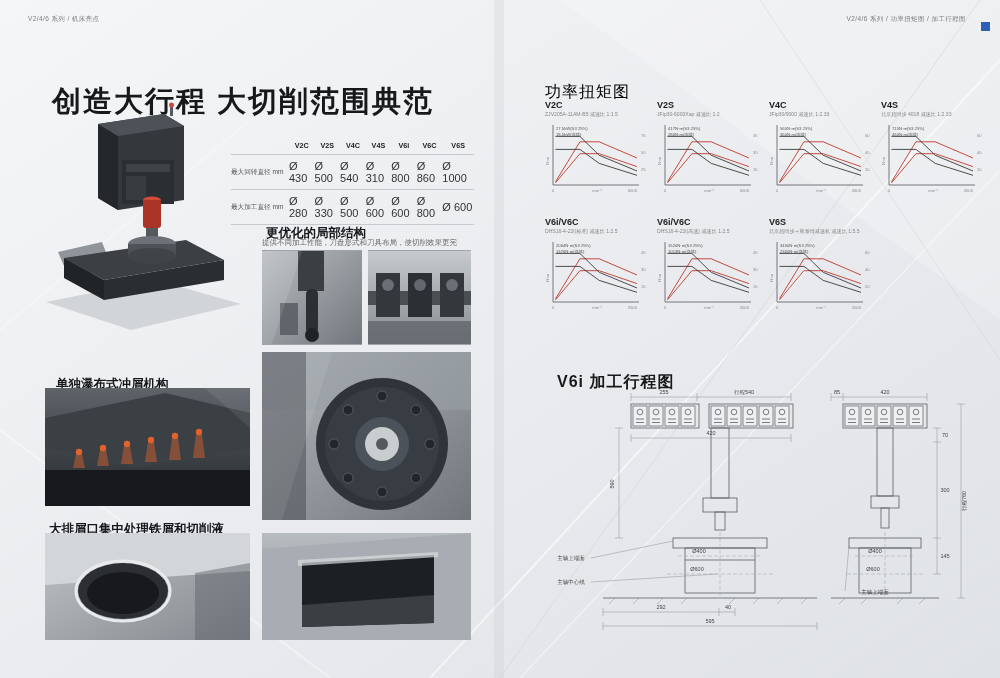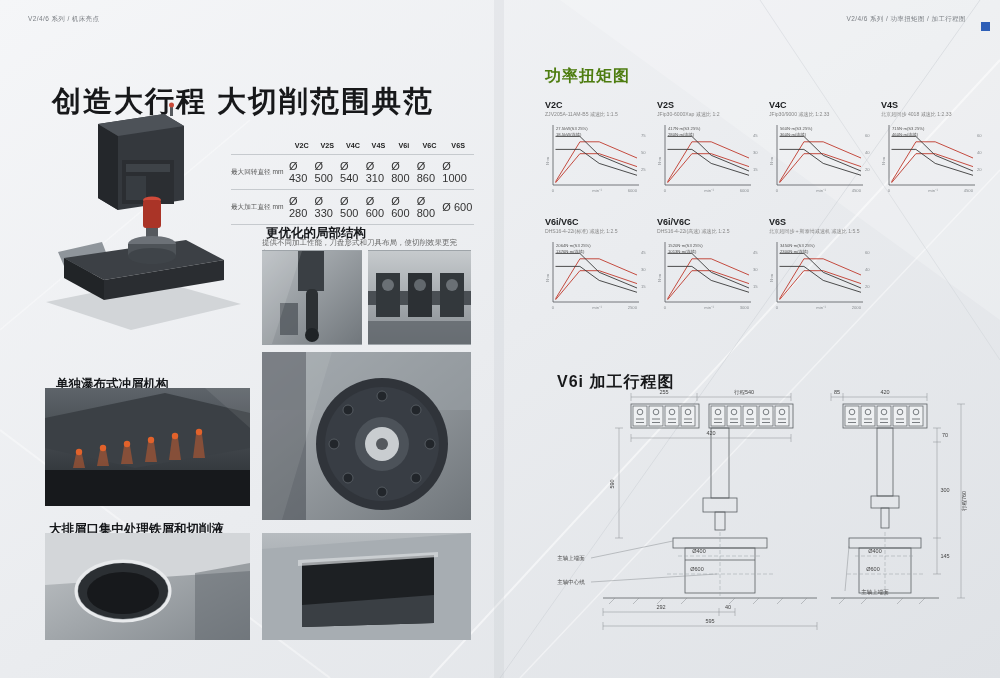--- a/index.html
+++ b/index.html
@@ -33,21 +33,21 @@
 
   .photo{position:absolute;overflow:hidden;background:#9ea4a9;}
   .photo svg{display:block;width:100%;height:100%;}
   .photo-a{left:262px;top:250px;width:100px;height:95px;}
   .photo-b{left:368px;top:250px;width:103px;height:95px;}
   .photo-c{left:45px;top:388px;width:205px;height:118px;}
   .photo-d{left:262px;top:352px;width:209px;height:168px;}
   .photo-e{left:45px;top:533px;width:205px;height:107px;}
   .photo-f{left:262px;top:533px;width:209px;height:107px;}
 
-  .power-title{position:absolute;left:545px;top:66px;font-size:16px;font-weight:700;color:#4d7c0f;letter-spacing:1px;margin:0;}
+  .power-title{position:absolute;left:545px;top:82px;font-size:16px;font-weight:400;color:#000000;letter-spacing:1px;margin:0;}
   .charts-rows{position:absolute;left:545px;top:100px;width:445px;}
   .chart-row{display:flex;gap:8px;margin-bottom:20px;}
   .chart-cell{width:104px;}
   .chart-name{font-size:9px;font-weight:700;color:#1a1c1e;}
   .chart-sub{font-size:5.1px;color:#888;white-space:nowrap;overflow:hidden;margin:1px 0 3px;}
   svg.mini{display:block;}
   .ax{stroke:#55595d;stroke-width:0.8;}
   .ann{font-size:4.2px;fill:#555;}
   .tick{font-size:4.2px;fill:#8a8e92;}
 

